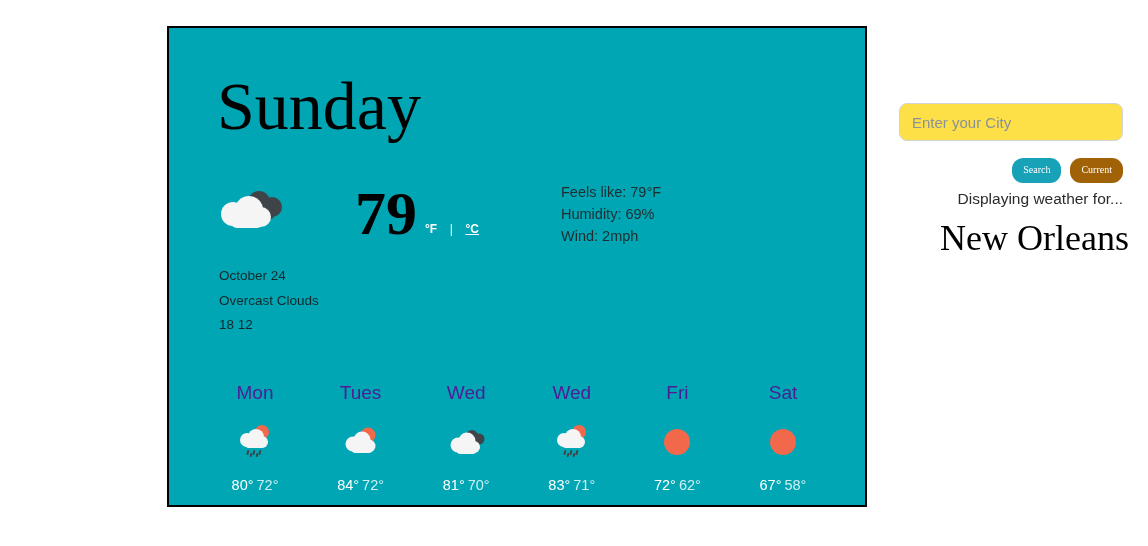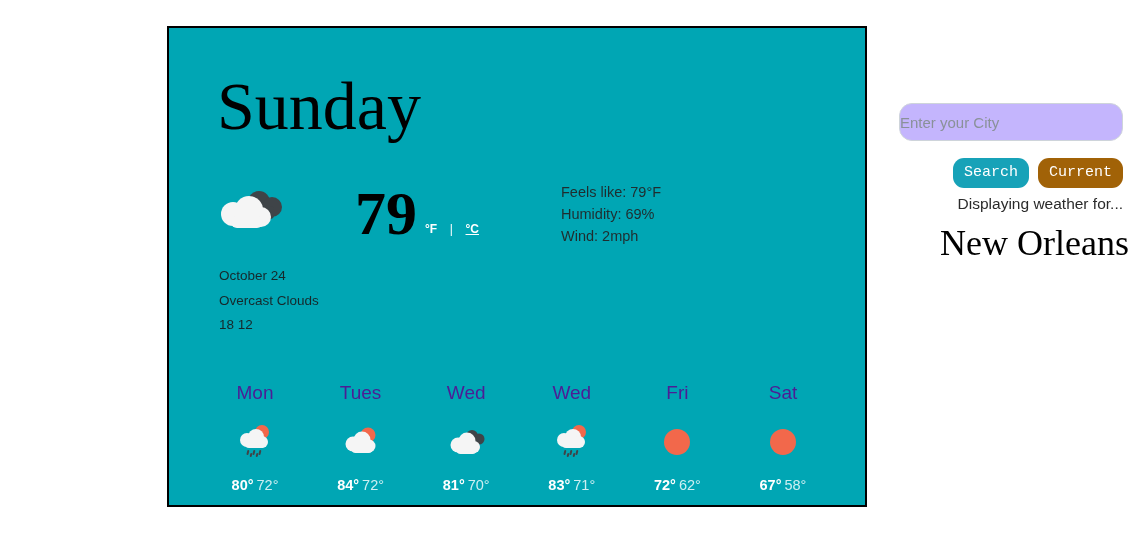--- a/index.html
+++ b/index.html
@@ -143,57 +143,57 @@
     align-items: center;
     justify-content: center;
   }
 
   .fc-temps {
     margin-top: 14px;
     font-size: 14.5px;
     line-height: 1;
     white-space: nowrap;
   }
-  .fc-temps .hi { color: #ffffff; font-weight: 700; }
+  .fc-temps .hi { color: #ffffff; font-weight: 400; }
   .fc-temps .lo { color: #cdeff2; font-weight: 400; margin-left: 3px; }
 
   
   .side-panel {
     position: absolute;
     left: 899px;
     top: 103px;
     width: 232px;
   }
 
   .city-input {
     display: block;
     width: 224px;
     height: 38px;
-    padding: 6px 0;
+    padding: 6px 12px;
     font-family: "Liberation Sans", sans-serif;
     font-size: 15px;
     color: #495057;
-    background: #c4b5fd;
+    background: #fde047;
     border: 1px solid #ced4da;
-    border-radius: 13px;
+    border-radius: 8px;
     outline: none;
   }
   .city-input::placeholder { color: #8a9199; }
 
   .btn-row {
     margin-top: 17px;
     display: flex;
     justify-content: flex-end;
     gap: 9px;
     padding-right: 8px;
   }
 
   .btn {
-    font-family: Liberation Mono, monospace;
-    font-size: 15px;
+    font-family: Liberation Serif, serif;
+    font-size: 10px;
     line-height: 1;
     color: #ffffff;
     padding: 7px 11px 8px;
     border: none;
     border-radius: 11px;
     cursor: pointer;
   }
   .btn-search  { background: #17a2b8; }
   .btn-current { background: #a16207; }
 

